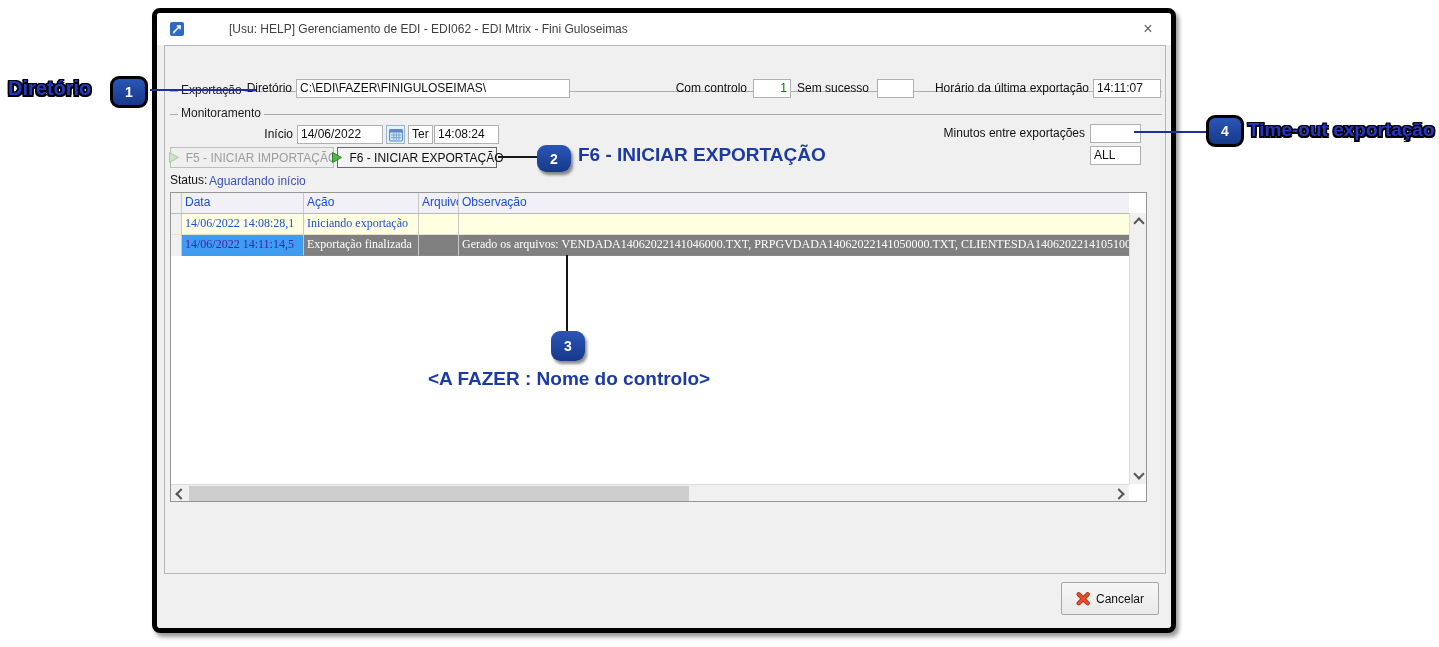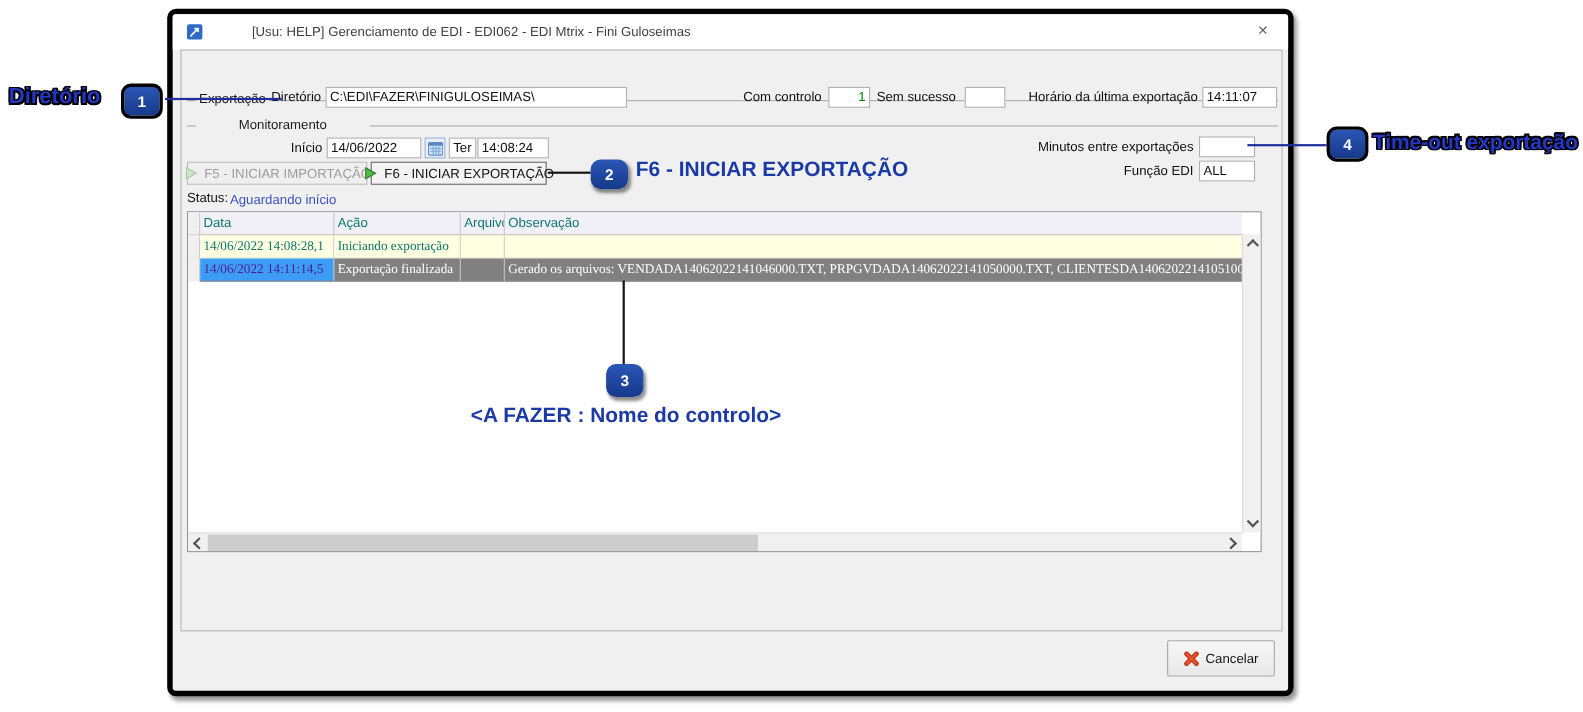--- a/index.html
+++ b/index.html
@@ -43,21 +43,21 @@
          font-size:12px; color:#101010; white-space:nowrap; }
   .btn.disabled { border-color:#bdbdbd; color:#9c9c9c; background:#efefef; }
 
   .status-val { position:absolute; font-size:12px; font-weight:normal; color:#3a52c0; height:16px; line-height:16px; }
 
   
   .grid { position:absolute; left:5px; top:146px; width:977px; height:310px;
           background:#fff; border:1px solid #959595; box-sizing:border-box; overflow:hidden; }
   .grid-head { display:flex; height:20px; background:#f1f0f6; border-bottom:1px solid #b9b9b9;
                margin-right:17px; }
-  .gc { box-sizing:border-box; padding:2px 3px 0 3px; font-size:12px; color:#0f766e;
+  .gc { box-sizing:border-box; padding:2px 3px 0 3px; font-size:12px; color:#1d4ed8;
         white-space:nowrap; overflow:hidden; border-right:1px solid #c9c9c9; }
   .col-ind  { width:11px; background:#f0f0f0; }
   .col-data { width:122px; }
   .col-acao { width:115px; }
   .col-arq  { width:40px; }
   .col-obs  { flex:1; border-right:none; }
   .grid-row { display:flex; height:21px; margin-right:17px;font-family:Liberation Serif, serif; }
   .row-y .gc { background:#ffffe1; border-bottom:1px solid #e3e3cd; }
   .row-y .col-ind { background:#f0f0f0; }
   .row-s .col-data { background:#3d9cf3; color:#4c1d95; border-bottom:1px solid #888; }
@@ -129,21 +129,21 @@
 
     <div class="lbl" style="left:462px; top:33px; width:120px;">Com controlo</div>
     <div class="fld num green" style="left:588px; top:33px; width:38px;">1</div>
 
     <div class="lbl" style="left:604px; top:33px; width:100px;">Sem sucesso</div>
     <div class="fld num" style="left:712px; top:33px; width:37px;"></div>
 
     <div class="lbl" style="left:764px; top:33px; width:160px;">Horário da última exportação</div>
     <div class="fld" style="left:928px; top:33px; width:68px;">14:11:07</div>
 
-    <div class="legend" style="top:62px;gap:36px;">
+    <div class="legend" style="top:62px;">
       <span class="dash"></span>
       <span class="txt">Monitoramento</span>
       <span class="grow"></span>
     </div>
 
     <div class="lbl" style="left:28px; top:79px; width:100px;">Início</div>
     <div class="fld" style="left:132px; top:79px; width:86px;">14/06/2022</div>
     <div class="cal-btn" style="left:221px; top:79px;">
       <span style="display:flex;">
         <svg width="14" height="14" viewBox="0 0 14 14">
@@ -156,21 +156,20 @@
           <line x1="10" y1="5" x2="10" y2="12" stroke="#7aa7d8"></line>
         </svg>
       </span>
     </div>
     <div class="fld" style="left:243px; top:79px; width:25px;">Ter</div>
     <div class="fld" style="left:269px; top:79px; width:65px;">14:08:24</div>
 
     <div class="lbl" style="left:720px; top:78px; width:200px;">Minutos entre exportações</div>
     <div class="fld" style="left:925px; top:78px; width:51px;"></div>
 
-    <div class="lbl" style="left:720px; top:100px; width:200px;">Função EDI</div>
     <div class="fld" style="left:925px; top:100px; width:51px;">ALL</div>
 
     <div class="btn disabled" style="left:5px; top:101px; width:164px; height:21px;">
       <span style="display:flex;">
         <svg width="13" height="13" viewBox="0 0 13 13">
           <path d="M2.5 1.5 L11.5 6.5 L2.5 11.5 Z" fill="#cde4c8" stroke="#aac7a6" stroke-width="1"></path>
         </svg>
       </span>
       <span>F5 - INICIAR IMPORTAÇÃO</span>
     </div>

